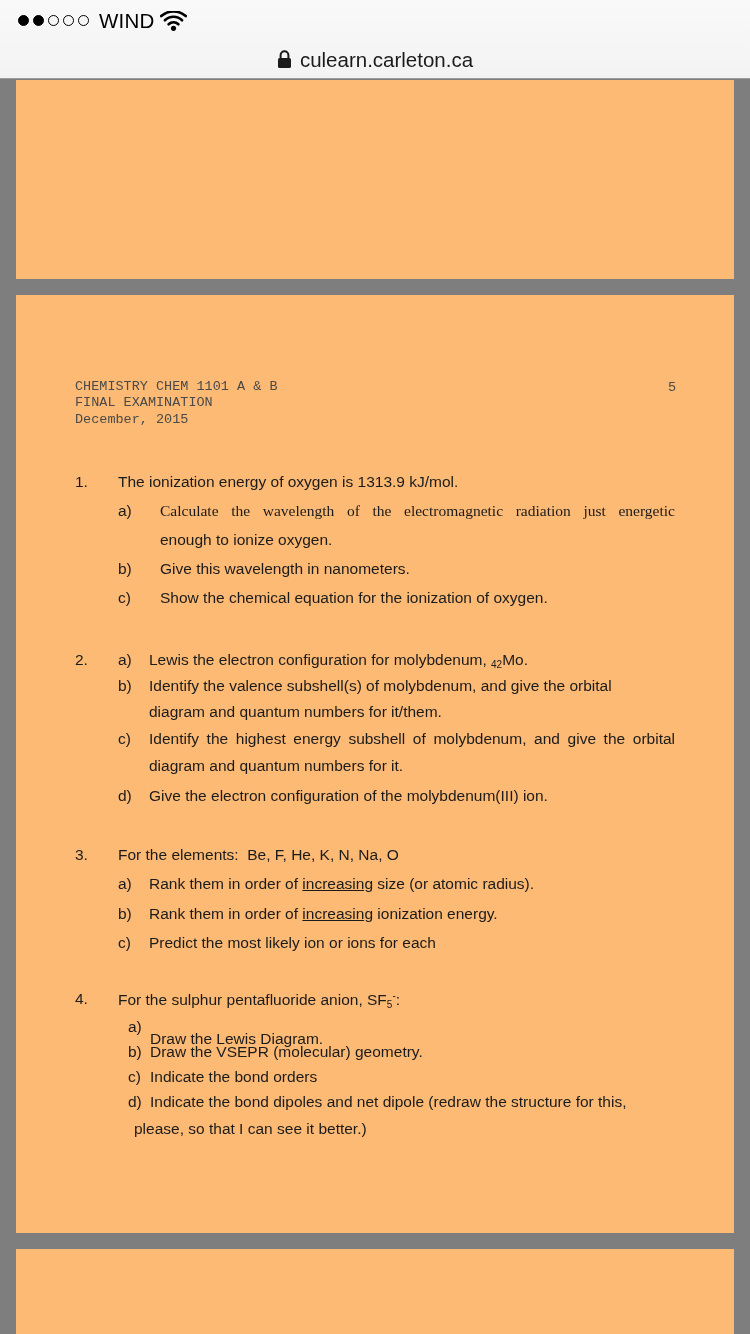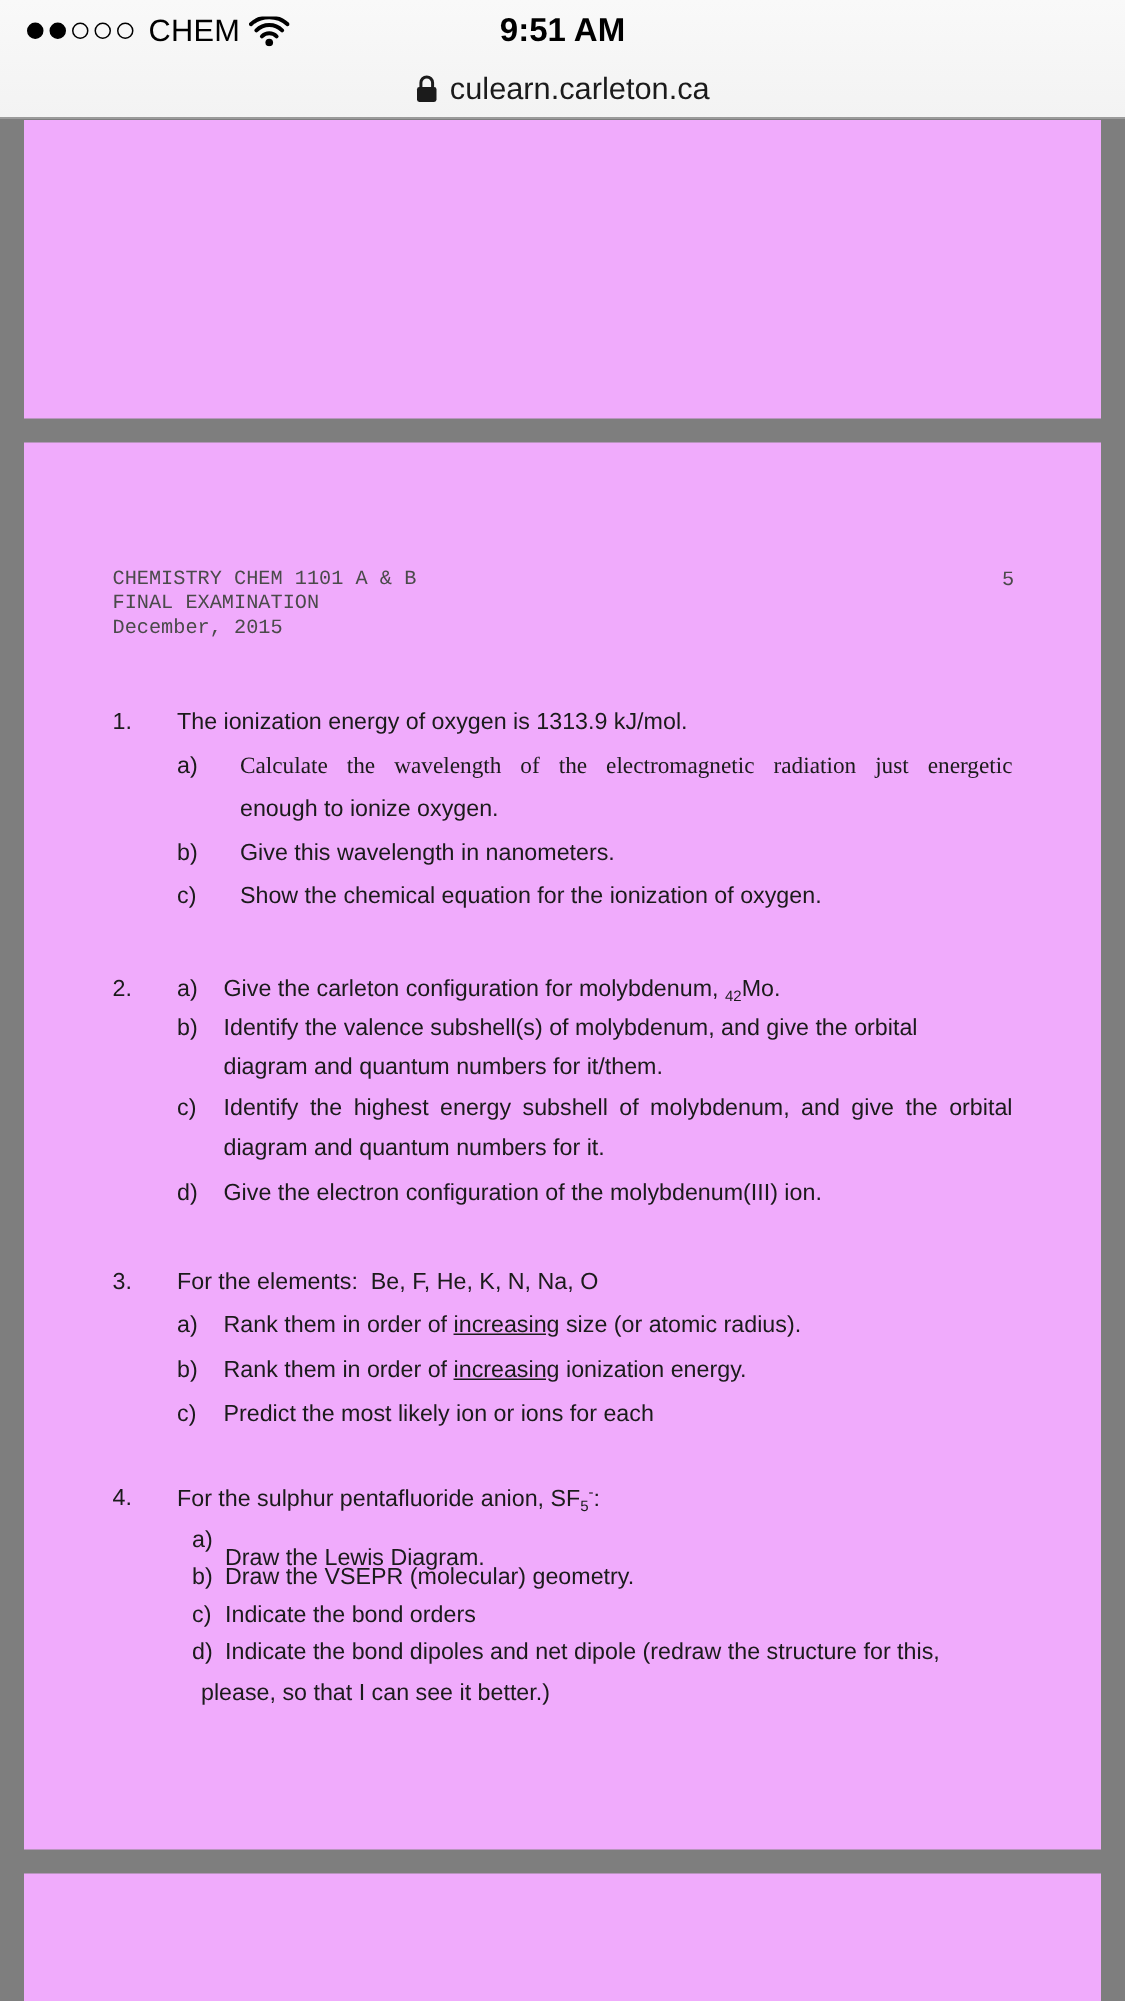--- a/index.html
+++ b/index.html
@@ -24,21 +24,21 @@
   .battery { display:flex; align-items:center; }
   .bat-body { width:41px; height:20px; border:1.8px solid #0a0a0a; border-radius:4px; padding:1.5px; background:#fff; }
   .bat-fill { height:100%; border-radius:1.5px; }
   .bat-cap { width:3px; height:8px; background:#0a0a0a; border-radius:0 2px 2px 0; margin-left:1px; }
 
   .url-row { position:relative; height:37px; display:flex; align-items:center; justify-content:center; gap:8px; }
   .url-text { font-size:20.5px; color:#1b1b1b; }
 
   
   #pdf-area { position:absolute; top:80px; left:0; width:750px; height:1254px; background:#7E7E7E; }
-  .pdf-page { position:absolute; left:16px; width:718px; background:#f0abfc; }
+  .pdf-page { position:absolute; left:16px; width:718px; background:#fdba74; }
   #page-prev { top:0; height:199px; }
   #page-main { top:215px; height:938px; }
   #page-next { top:1169px; height:200px; }
 
   
   .doc-header { position:absolute; left:59px; top:84px;
                 font-family:"Liberation Mono", monospace; font-size:13.5px;
                 line-height:16.3px; color:#4a4a4a; white-space:pre-line; }
   .page-num { position:absolute; left:652px; top:85px;
               font-family:"Liberation Mono", monospace; font-size:13.5px; color:#4a4a4a; }
@@ -62,31 +62,30 @@
   <div id="chrome">
     <div class="status-row">
       <div class="left-cluster">
         <div class="dots" id="signal-dots">
             <span class="dot filled"></span>
             <span class="dot filled"></span>
             <span class="dot"></span>
             <span class="dot"></span>
             <span class="dot"></span>
           </div>
-        <span class="carrier">CHEM</span>
+        <span class="carrier">WIND</span>
         <span class="icon">
           <svg width="27" height="20" viewBox="0 0 24 18">
             <path d="M1 4.6 a16.5 16.5 0 0 1 22 0" fill="none" stroke="#000" stroke-width="2.4" stroke-linecap="round"></path>
             <path d="M4.3 8.3 a11 11 0 0 1 15.4 0" fill="none" stroke="#000" stroke-width="2.4" stroke-linecap="round"></path>
             <path d="M7.6 11.9 a6.3 6.3 0 0 1 8.8 0" fill="none" stroke="#000" stroke-width="2.4" stroke-linecap="round"></path>
             <circle cx="12" cy="15.6" r="2.3" fill="#000"></circle>
           </svg>
         </span>
       </div>
-      <div class="time">9:51 AM</div>
     </div>
     <div class="url-row">
       <span class="icon">
         <svg width="15" height="19" viewBox="0 0 15 19">
           <rect x="1" y="8" width="13" height="10" rx="1.6" fill="#1b1b1b"></rect>
           <path d="M3.6 8 V5.2 a3.9 3.9 0 0 1 7.8 0 V8" fill="none" stroke="#1b1b1b" stroke-width="2"></path>
         </svg>
       </span>
       <span class="url-text">culearn.carleton.ca</span>
     </div>
@@ -105,21 +104,21 @@
           <span class="qtext" style="left: 102px; top: 178px;"><span>The ionization energy of oxygen is 1313.9 kJ/mol.</span></span>
           <span class="qlab" style="left: 102px; top: 207px;">a)</span>
           <span class="qtext justify" style="left: 144px; top: 207px; width: 515px; font-family: Liberation Serif, serif;"><span>Calculate the wavelength of the electromagnetic radiation just energetic</span></span>
           <span class="qtext" style="left: 144px; top: 236px;"><span>enough to ionize oxygen.</span></span>
           <span class="qlab" style="left: 102px; top: 265px;">b)</span>
           <span class="qtext" style="left: 144px; top: 265px;"><span>Give this wavelength in nanometers.</span></span>
           <span class="qlab" style="left: 102px; top: 294px;">c)</span>
           <span class="qtext" style="left: 144px; top: 294px;"><span>Show the chemical equation for the ionization of oxygen.</span></span>
           <span class="qnum" style="left: 59px; top: 356px;">2.</span>
           <span class="qlab" style="left: 102px; top: 356px;">a)</span>
-          <span class="qtext" style="left: 133px; top: 356px;"><span>Give the carleton configuration for molybdenum, </span><span class="seg-sub">42</span><span>Mo.</span></span>
+          <span class="qtext" style="left: 133px; top: 356px;"><span>Lewis the electron configuration for molybdenum, </span><span class="seg-sub">42</span><span>Mo.</span></span>
           <span class="qlab" style="left: 102px; top: 382px;">b)</span>
           <span class="qtext" style="left: 133px; top: 382px;"><span>Identify the valence subshell(s) of molybdenum, and give the orbital</span></span>
           <span class="qtext" style="left: 133px; top: 408px;"><span>diagram and quantum numbers for it/them.</span></span>
           <span class="qlab" style="left: 102px; top: 435px;">c)</span>
           <span class="qtext justify" style="left: 133px; top: 435px; width: 526px;"><span>Identify the highest energy subshell of molybdenum, and give the orbital</span></span>
           <span class="qtext" style="left: 133px; top: 462px;"><span>diagram and quantum numbers for it.</span></span>
           <span class="qlab" style="left: 102px; top: 492px;">d)</span>
           <span class="qtext" style="left: 133px; top: 492px;"><span>Give the electron configuration of the molybdenum(III) ion.</span></span>
           <span class="qnum" style="left: 59px; top: 551px;">3.</span>
           <span class="qtext" style="left: 102px; top: 551px;"><span>For the elements:&nbsp; Be, F, He, K, N, Na, O</span></span>

